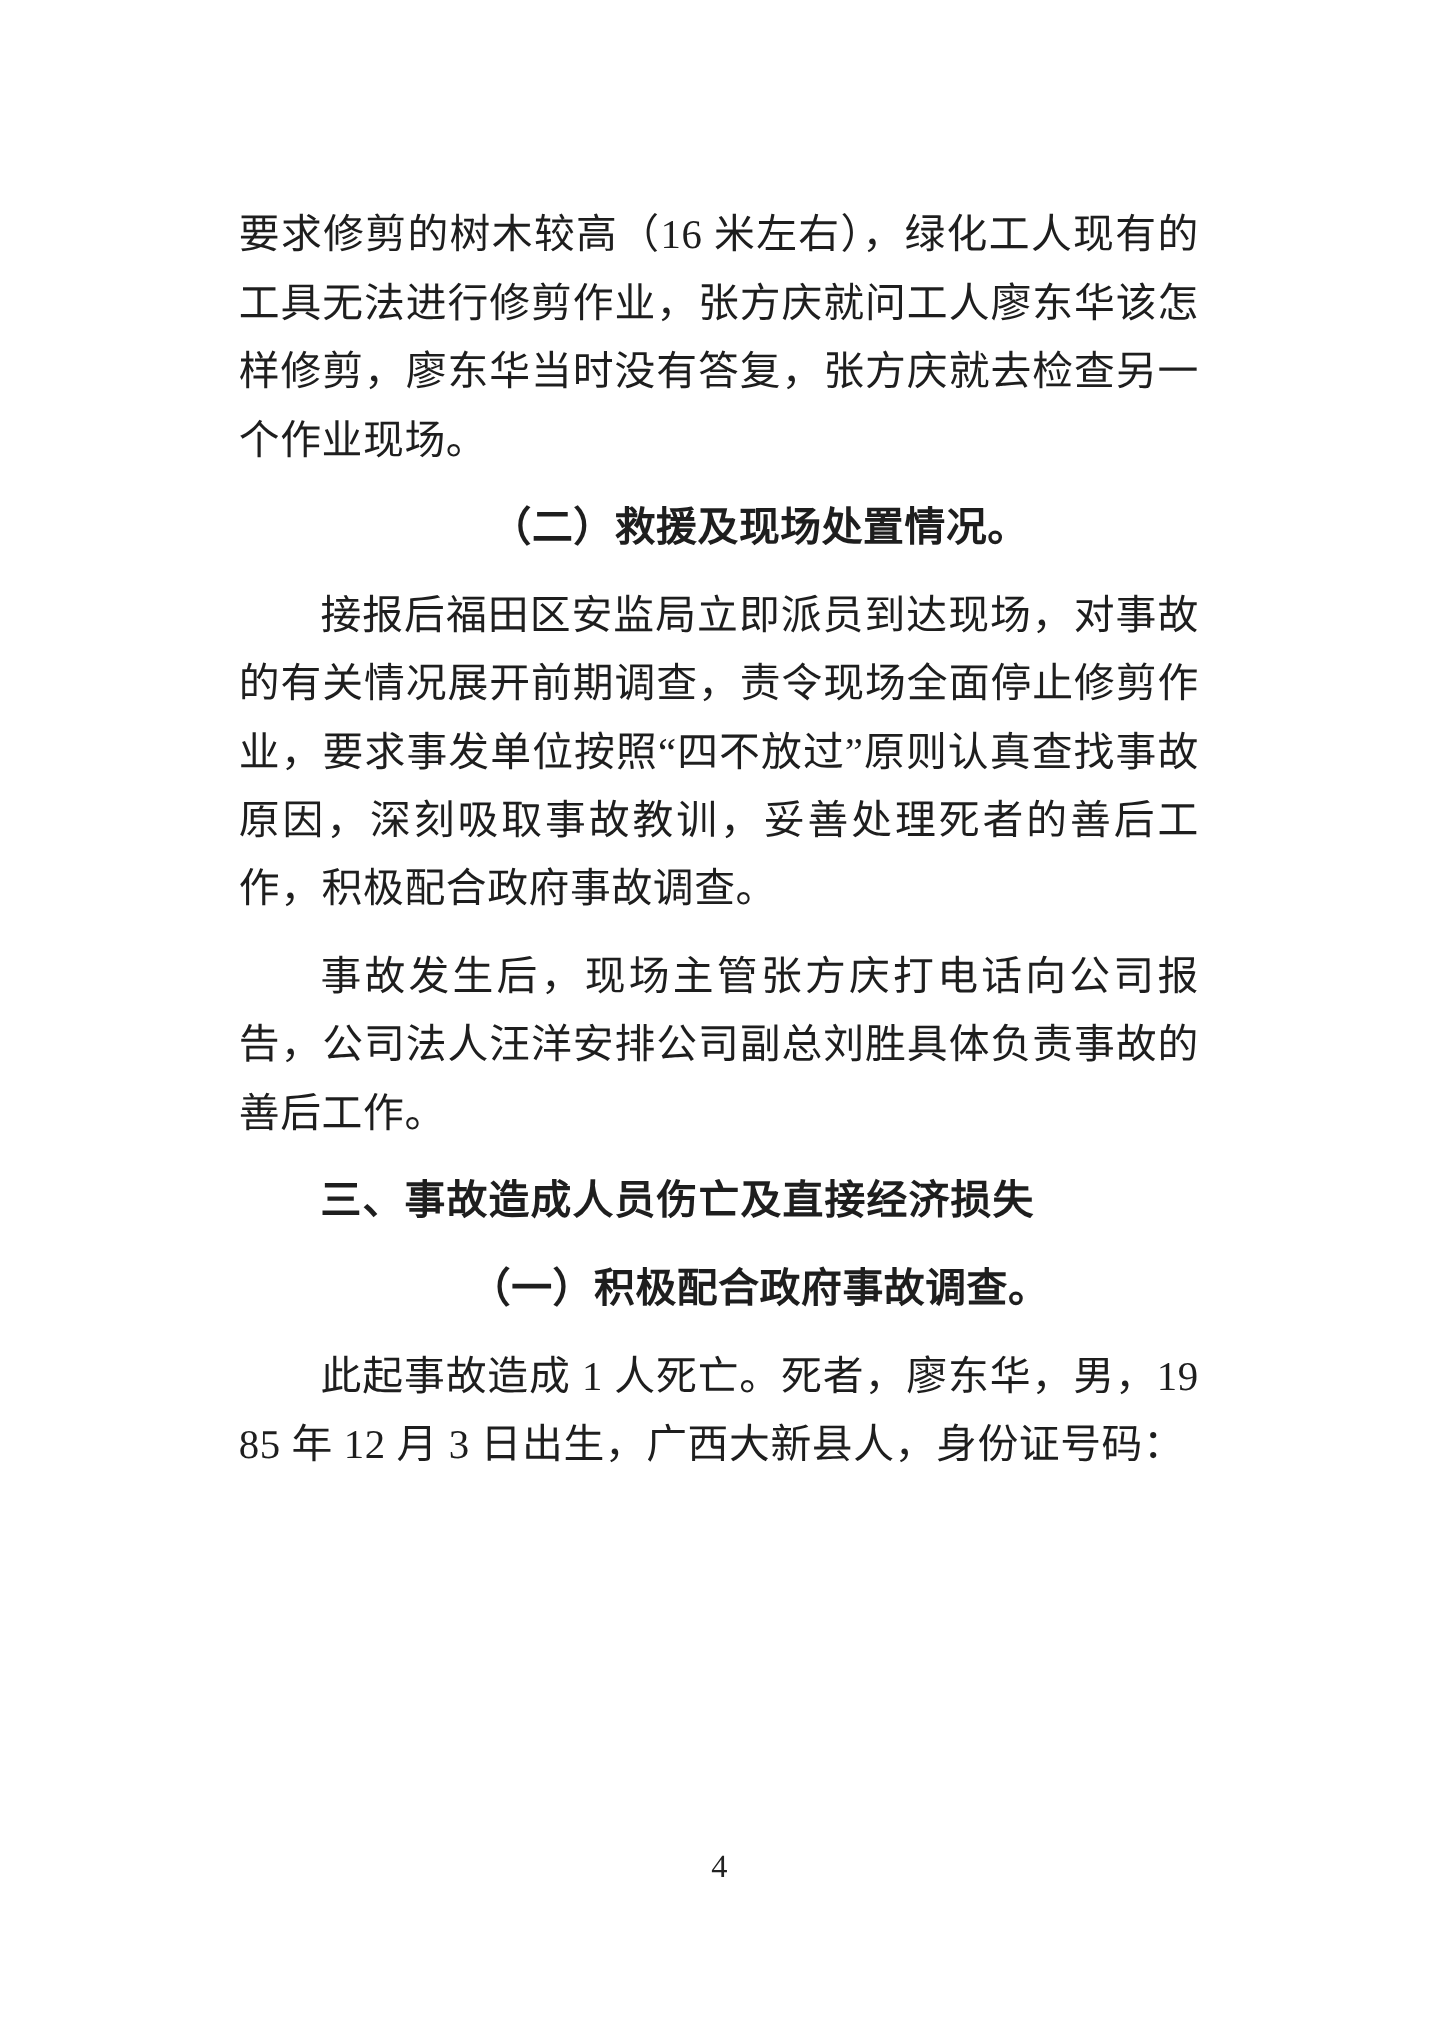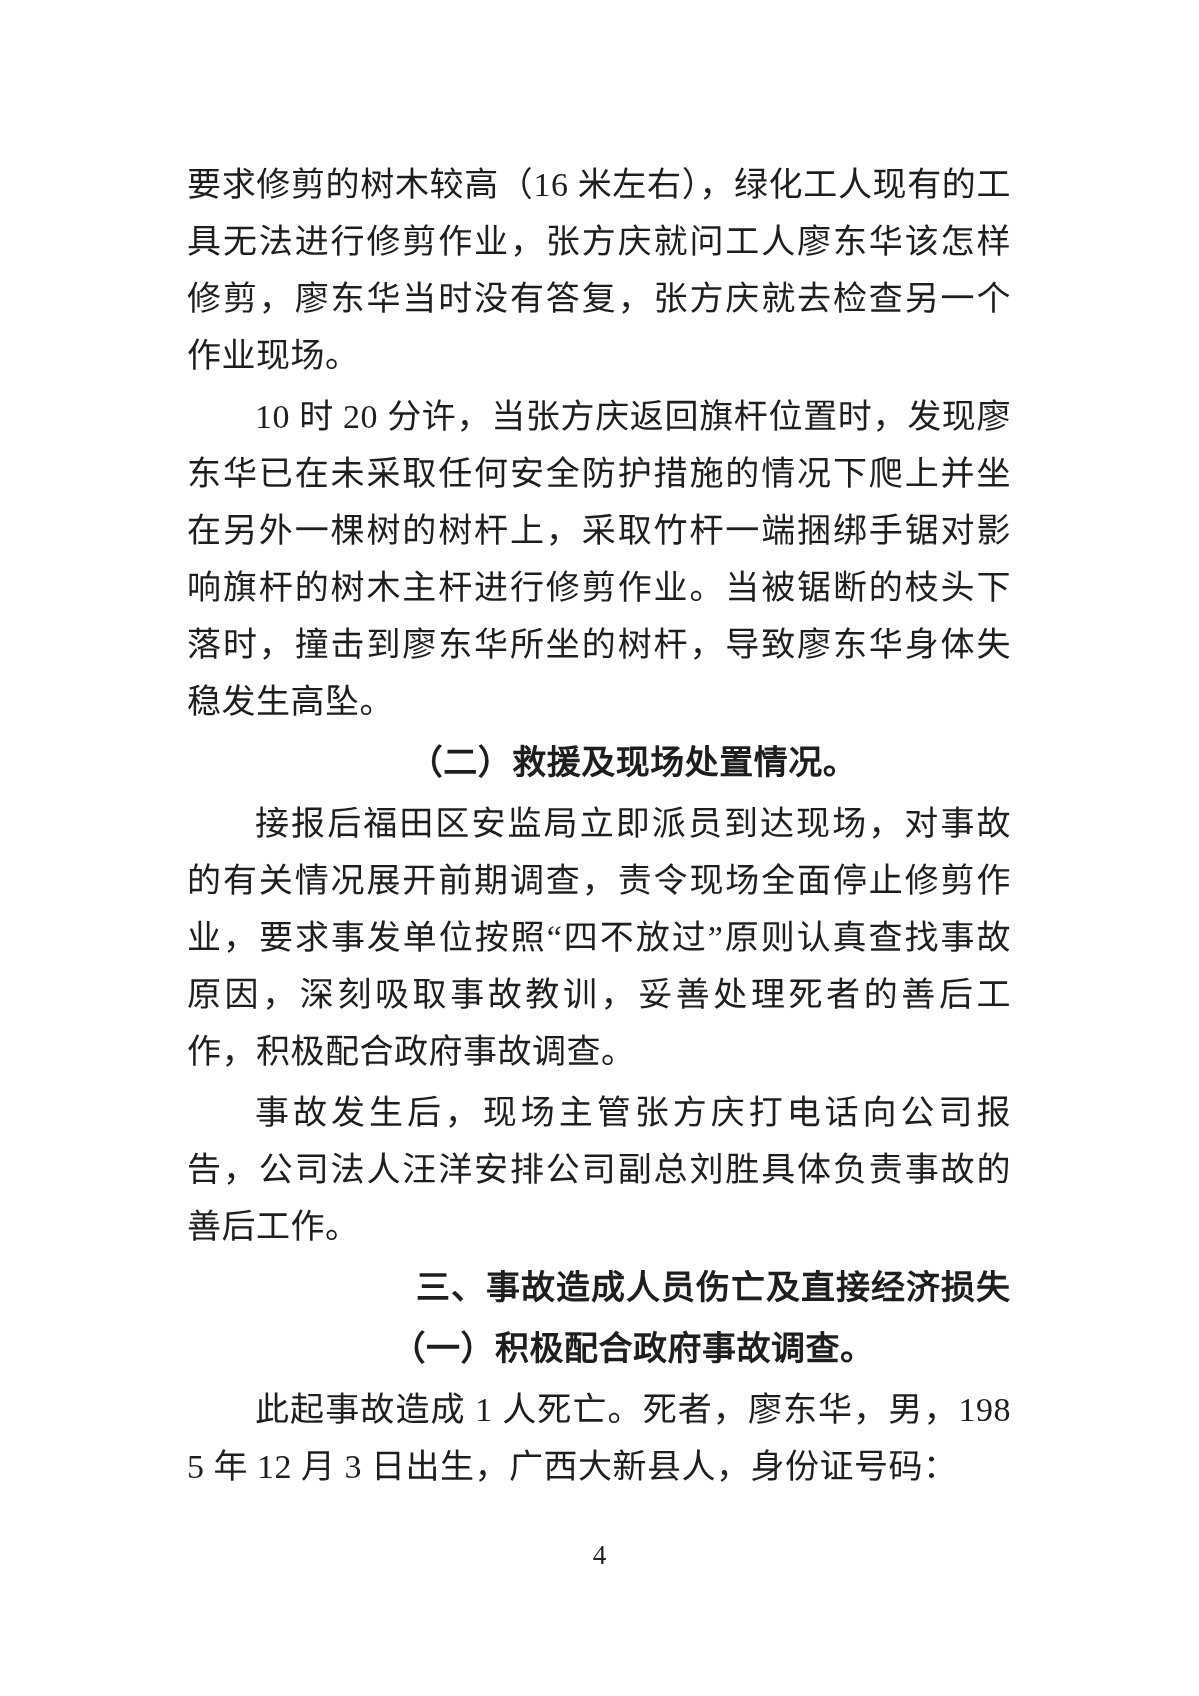--- a/index.html
+++ b/index.html
@@ -12,59 +12,58 @@
     font-family: "Liberation Serif", "DejaVu Serif", serif;
     color: #1e1e1e;
   }
   .page {
     position: absolute;
     inset: 0;
     padding: 152px 184px 0 183px;
     box-sizing: border-box;
   }
   .para {
-    margin: 4px;
+    margin: 16px;
     font-size: 34px;
     line-height: 57px;
     text-align: justify;
     text-justify: inter-character;
     text-indent: 2em;
     letter-spacing: 0.5px;
     font-weight: 400;
     word-break: break-all;
   }
   .para.no-indent { text-indent: 0; }
   .heading-kai {
     font-weight: 700;
     text-align: center;
   }
   .heading-hei {
     font-family: "Liberation Sans", "DejaVu Sans", sans-serif;
     font-weight: 700;
     letter-spacing: 1px;
-    text-align: right;
+    text-align: left;
   }
   .page-footer {
     position: absolute;
     left: 0;
     right: 0;
     top: 1540px;
     text-align: center;
   }
   .page-number {
     font-size: 27px;
     color: #222222;
   }
 </style>
 </head>
 <body>
 
 <main class="page">
   <p class="para no-indent">要求修剪的树木较高（16 米左右），绿化工人现有的工具无法进行修剪作业，张方庆就问工人廖东华该怎样修剪，廖东华当时没有答复，张方庆就去检查另一个作业现场。</p>
-  <p class="para">10 时 20 分许，当张方庆返回旗杆位置时，发现廖东华已在未采取任何安全防护措施的情况下爬上并坐在另外一棵树的树杆上，采取竹杆一端捆绑手锯对影响旗杆的树木主杆进行修剪作业。当被锯断的枝头下落时，撞击到廖东华所坐的树杆，导致廖东华身体失稳发生高坠。</p>
   <h3 class="para heading-kai">（二）救援及现场处置情况。</h3>
   <p class="para">接报后福田区安监局立即派员到达现场，对事故的有关情况展开前期调查，责令现场全面停止修剪作业，要求事发单位按照“四不放过”原则认真查找事故原因，深刻吸取事故教训，妥善处理死者的善后工作，积极配合政府事故调查。</p>
   <p class="para">事故发生后，现场主管张方庆打电话向公司报告，公司法人汪洋安排公司副总刘胜具体负责事故的善后工作。</p>
   <h2 class="para heading-hei">三、事故造成人员伤亡及直接经济损失</h2>
   <h3 class="para heading-kai">（一）积极配合政府事故调查。</h3>
   <p class="para">此起事故造成 1 人死亡。死者，廖东华，男，1985 年 12 月 3 日出生，广西大新县人，身份证号码：</p>
 </main>
 
 <footer class="page-footer">
   <span class="page-number">4</span>

